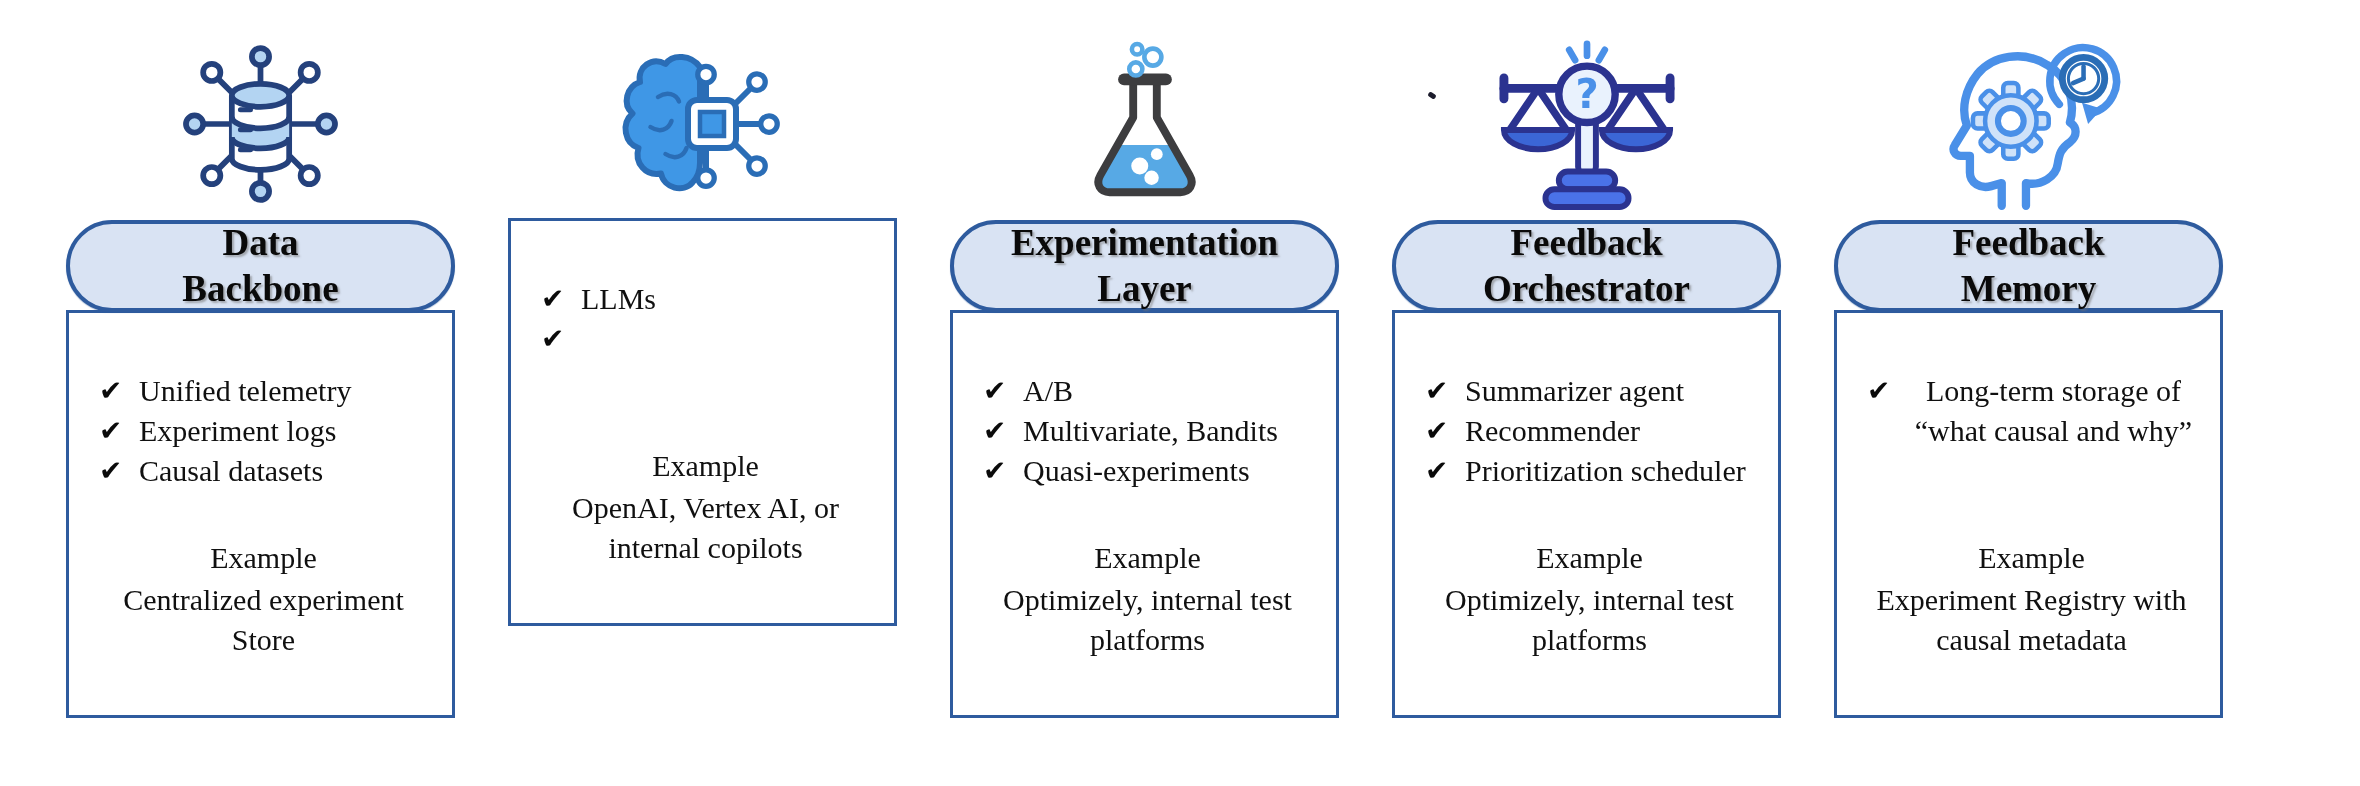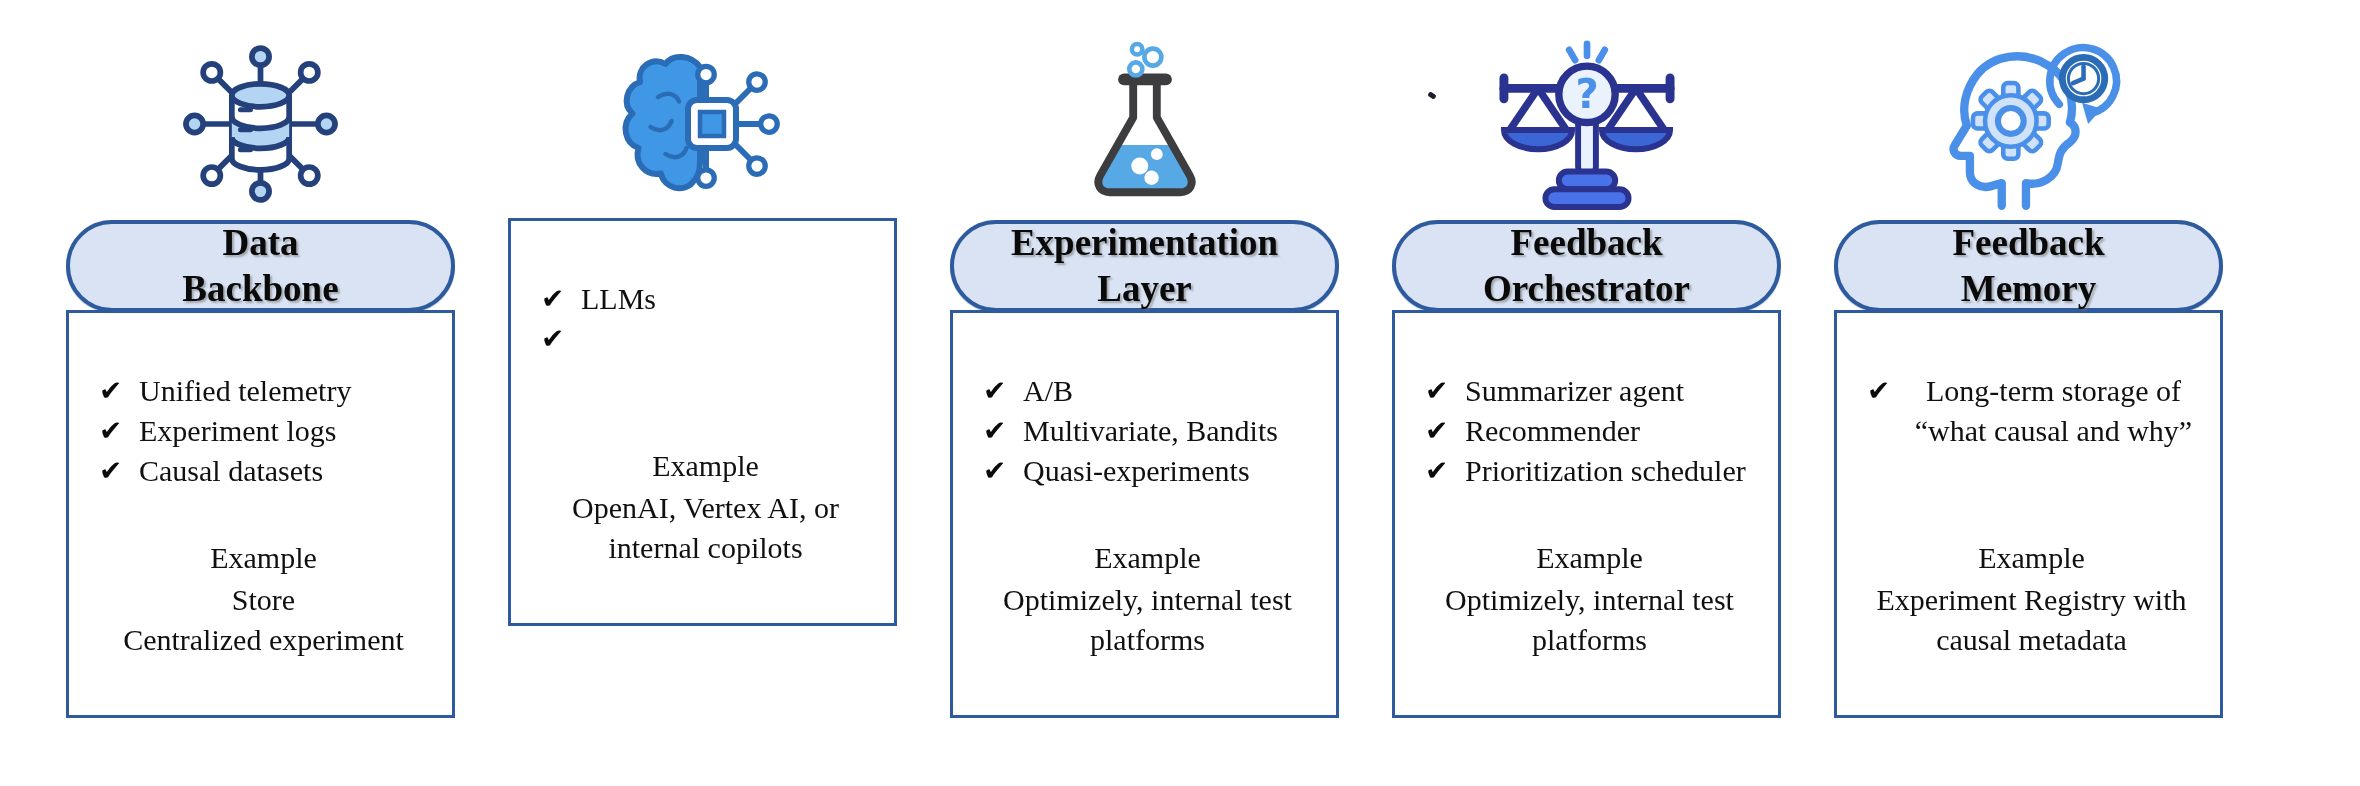--- a/index.html
+++ b/index.html
@@ -93,22 +93,22 @@
             <span class="check">✔</span>
             <span class="item-text">Experiment logs</span>
             </li>
           <li class="item">
             <span class="check">✔</span>
             <span class="item-text">Causal datasets</span>
             </li>
         </ul>
         <div class="example">
           <div class="example-label">Example</div>
+          <div class="example-line">Centralized experiment</div>
           <div class="example-line">Store</div>
-          <div class="example-line">Centralized experiment</div>
         </div>
       </div>
     </div>
 
     <div class="column">
       <div class="icon-area">
         <svg width="180" height="168" viewBox="0 0 120 112">
           <path d="M58 18 C52 10 40 9 35 16 C26 11 16 18 18 28 C9 31 6 43 13 49 C5 56 8 69 17 72 C14 82 22 91 32 89 C34 99 47 102 53 95 C57 91 58 87 58 82 Z" fill="#3f97e6" stroke="#2a6db6" stroke-width="4" stroke-linejoin="round"></path>
           <g fill="none" stroke="#2a6db6" stroke-width="3" stroke-linecap="round">
             <path d="M30 38 C36 34 42 36 44 41"></path>

